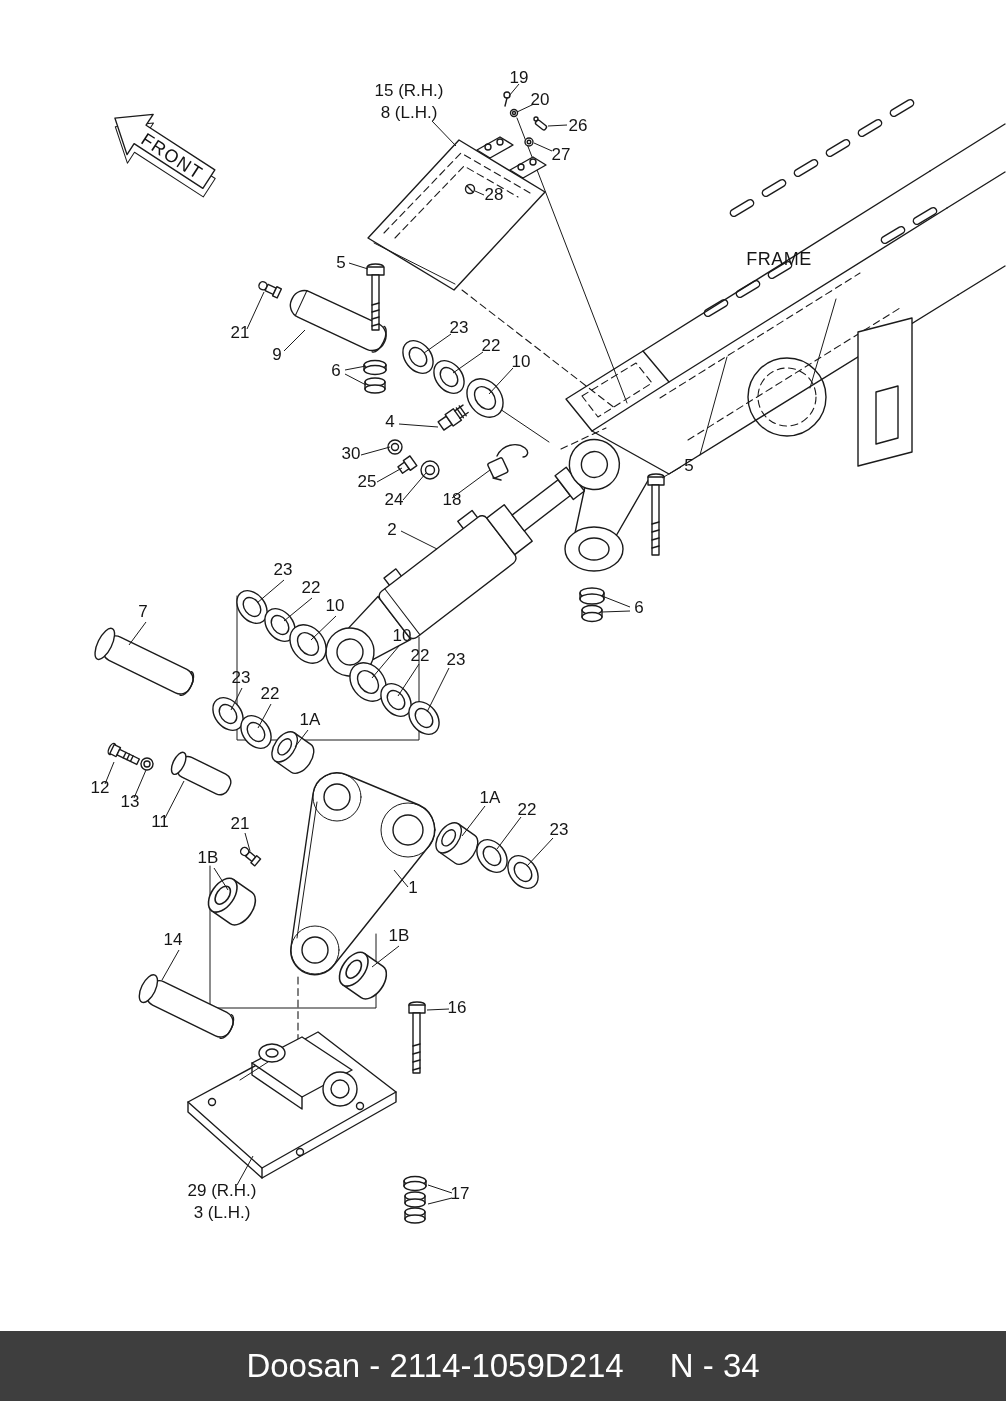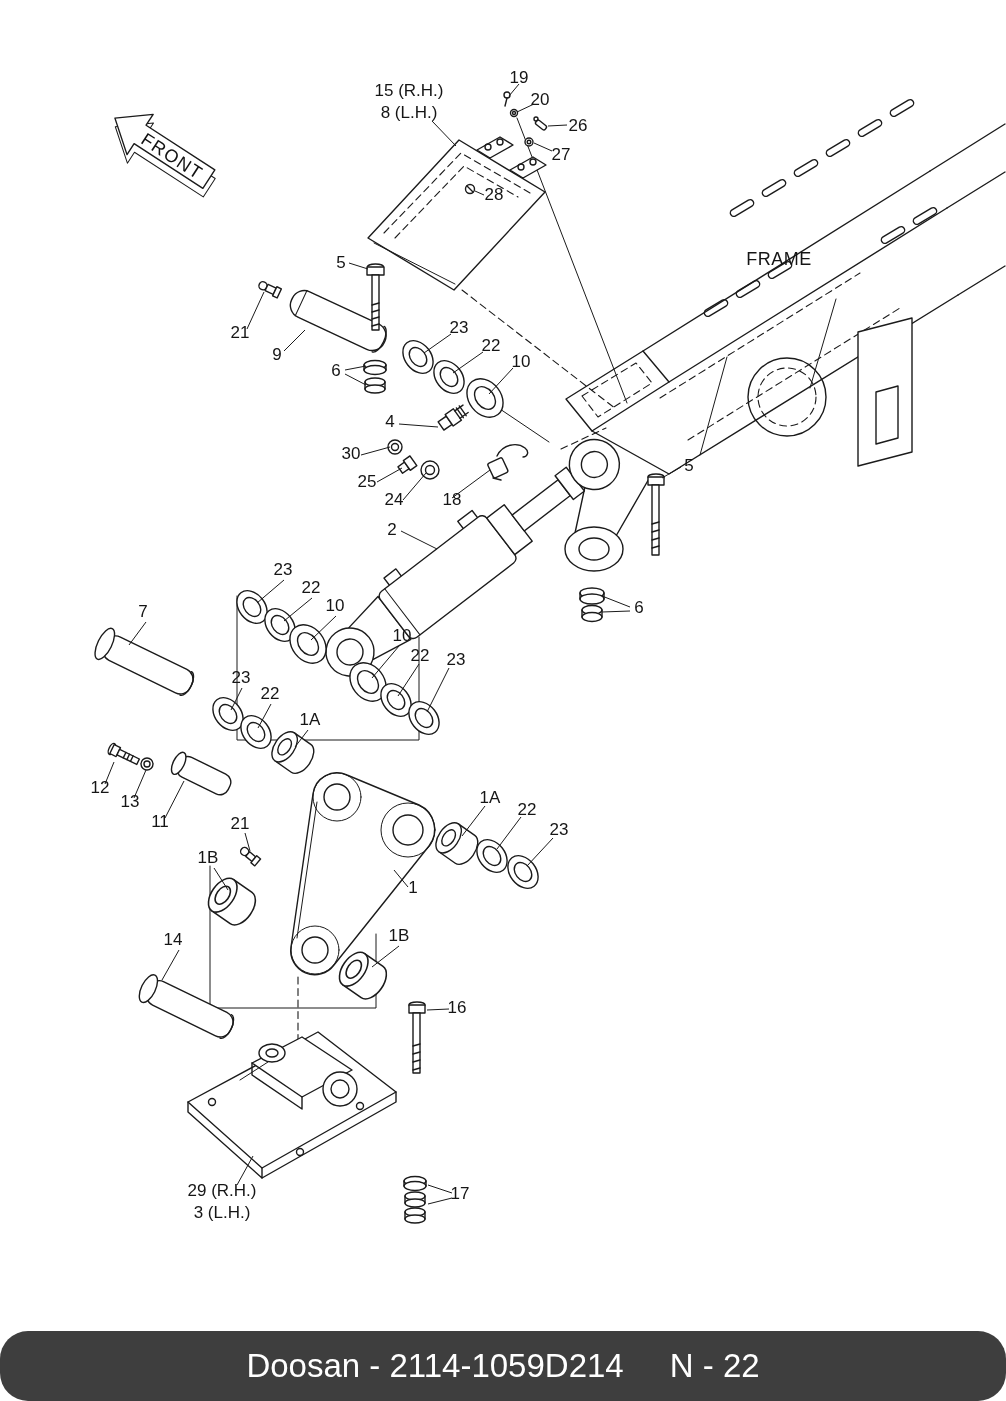--- a/index.html
+++ b/index.html
@@ -8,21 +8,21 @@
   .part{stroke:#1b1b1b;stroke-width:1.4;fill:none;stroke-linecap:round;stroke-linejoin:round;}
   .thin{stroke-width:1;}
   .dashed{stroke-dasharray:7 4.5;stroke-width:1.1;}
   .fill{fill:#fff;}
   .leader{stroke:#1b1b1b;stroke-width:1;}
   .callout{font-family:"Liberation Sans",sans-serif;font-size:17px;fill:#151515;text-anchor:middle;}
   .frame-text{font-family:"Liberation Sans",sans-serif;font-size:18px;fill:#151515;text-anchor:middle;letter-spacing:.5px;}
   .arrow-text{font-family:"Liberation Sans",sans-serif;font-size:18px;fill:#111;letter-spacing:1.5px;}
   .footer{position:absolute;left:0;bottom:0;width:100%;height:70px;background:#3e3e3e;color:#fff;
           display:flex;align-items:center;justify-content:center;gap:46px;
-          font-family:"Liberation Sans",sans-serif;font-size:33px;border-radius:28px;}
+          font-family:"Liberation Sans",sans-serif;font-size:33px;}
 </style>
 </head>
 <body>
 
 <div class="page">
 
 <svg class="diagram" width="1006" height="1331" viewBox="0 0 1006 1331" xmlns="http://www.w3.org/2000/svg">
 
   <defs>
     <g id="ring">
@@ -428,16 +428,16 @@
         <text x="399" y="941" class="callout">1B</text>
         <text x="457" y="1013" class="callout">16</text>
         <text x="222" y="1196" class="callout">29 (R.H.)</text>
         <text x="222" y="1218" class="callout">3 (L.H.)</text>
         <text x="460" y="1199" class="callout">17</text>
       </g>
 </svg>
 
 <div class="footer">
   <span>Doosan - 2114-1059D214</span>
-  <span>N - 22</span>
+  <span>N - 34</span>
 </div>
 
 </div>
 
 </body></html>

